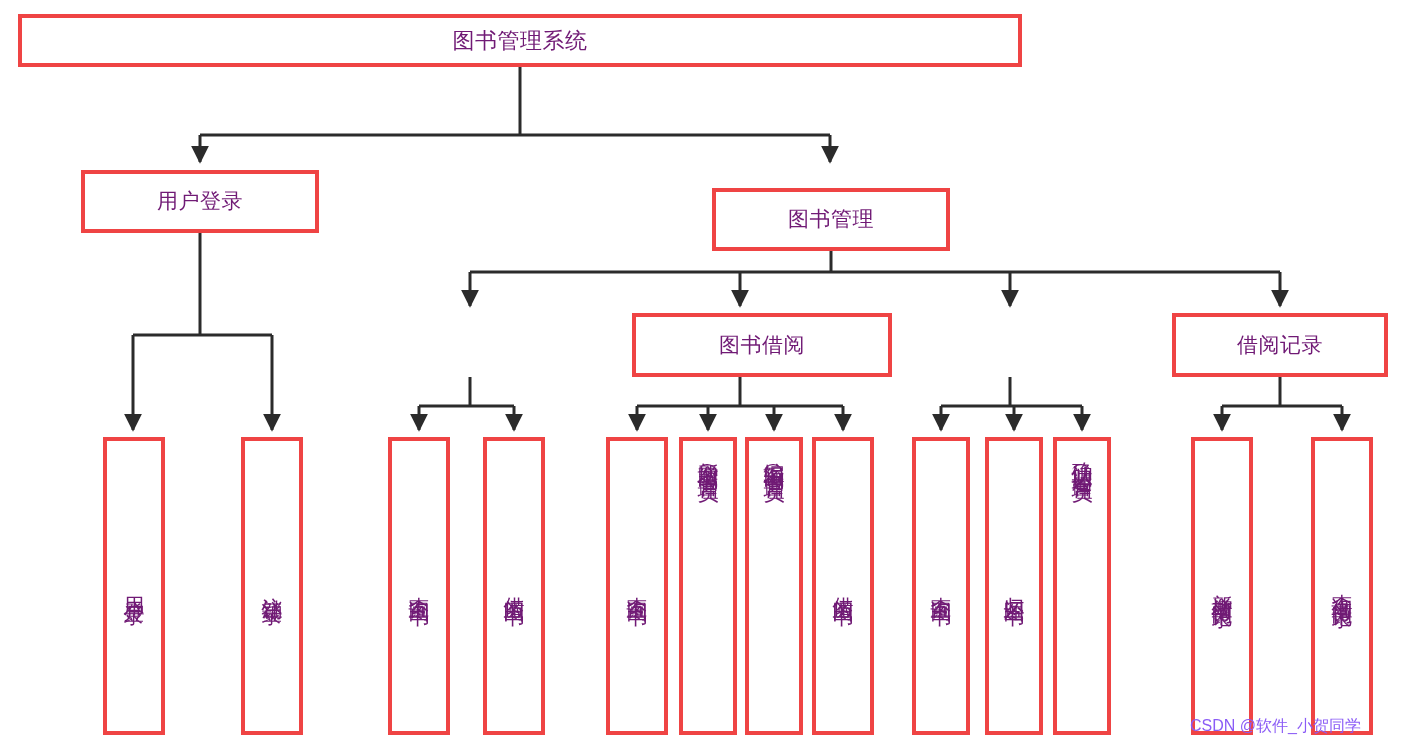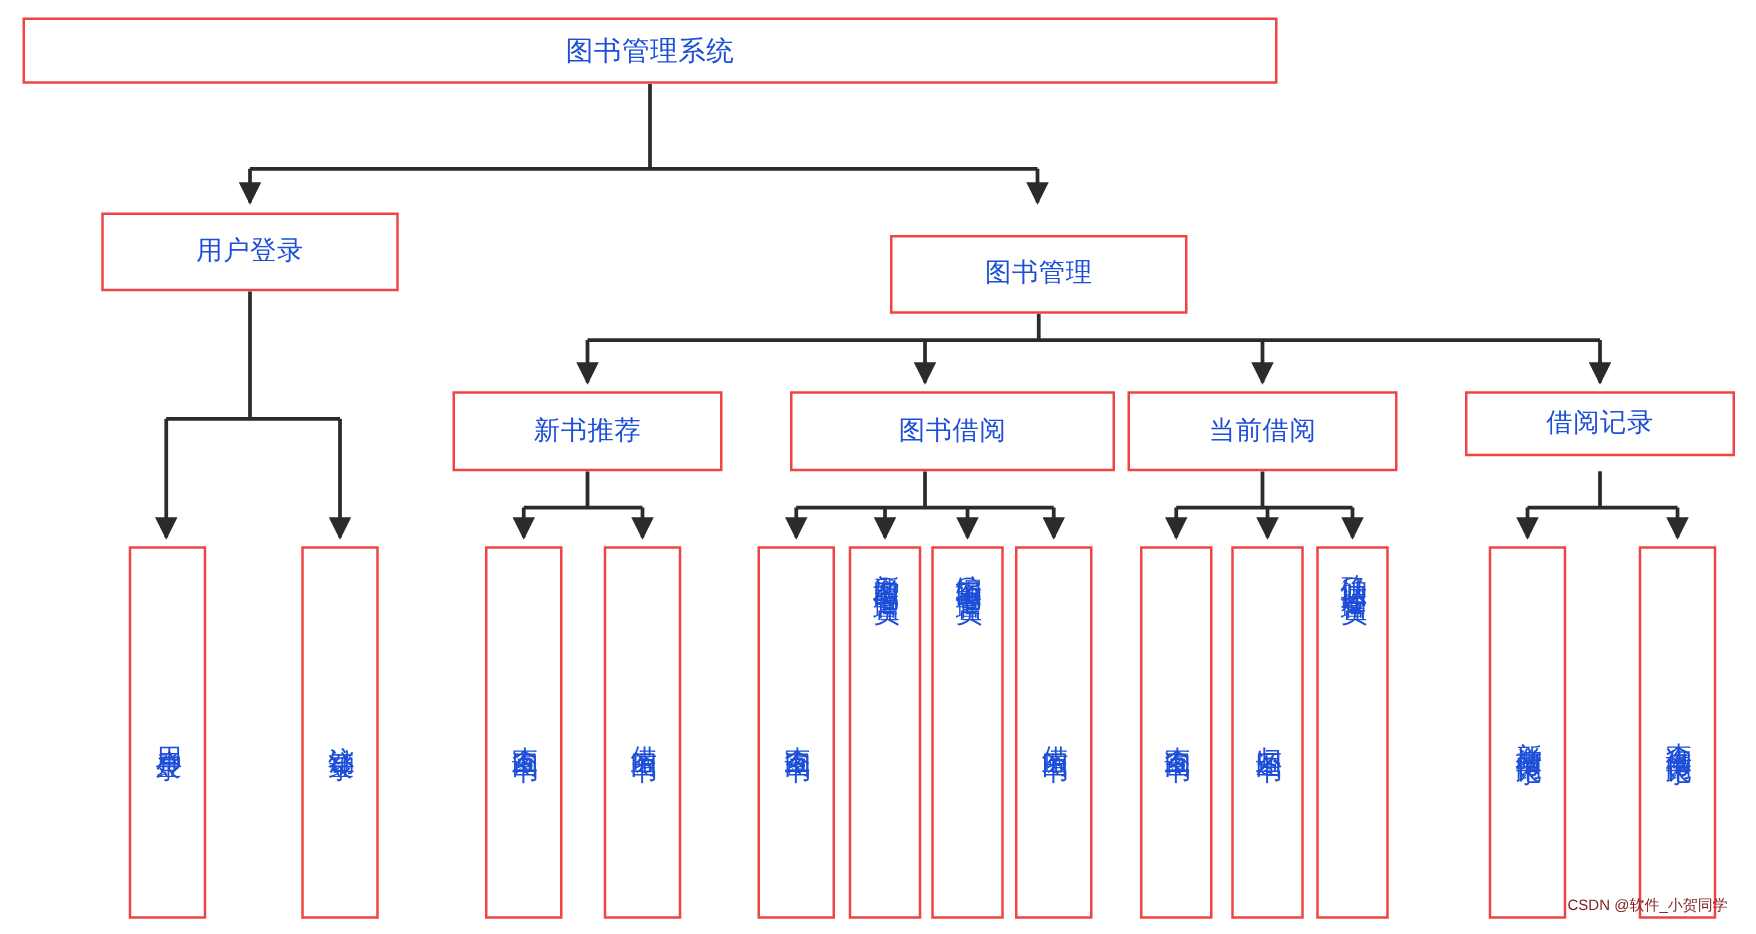--- a/index.html
+++ b/index.html
@@ -22,26 +22,26 @@
     position: absolute;
     left: 0;
     top: 0;
     width: 1405px;
     height: 747px;
     pointer-events: none;
   }
   .node {
     position: absolute;
     box-sizing: border-box;
-    border: 2px solid #ef4444;
+    border: 4px solid #ef4444;
     background: #ffffff;
     display: flex;
     align-items: center;
     justify-content: center;
-    color: #1d4ed8;
+    color: #701a75;
     z-index: 2;
   }
   .node .label {
     display: block;
     text-align: center;
     line-height: 1.18;
     letter-spacing: 0.5px;
     white-space: pre;
   }
   
@@ -66,24 +66,24 @@
     letter-spacing: 3px;
     text-align: center;
     white-space: pre;
   }
   .node.vert.short {
     align-items: center;
     padding-top: 0;
   }
   .watermark {
     position: absolute;
-    left: 1254px;
+    left: 1190px;
     top: 716px;
-    font-size: 12px;
-    color: #7f1d1d;
+    font-size: 16px;
+    color: #8b5cf6;
     white-space: nowrap;
     z-index: 5;
   }
 </style>
 </head>
 <body>
 
 <div id="canvas">
 
   <svg id="wires" viewBox="0 0 1405 747" preserveAspectRatio="none" aria-hidden="true">
@@ -140,30 +140,24 @@
     <span class="label">图书管理系统</span>
   </div>
 
   <div class="node horiz" style="left:81px; top:170px; width:238px; height:63px;">
     <span class="label">用户登录</span>
   </div>
   <div class="node horiz" style="left:712px; top:170px; width:238px; height:63px;margin-top:18px;">
     <span class="label">图书管理</span>
   </div>
 
-  <div class="node horiz" style="left:362px; top:313px; width:216px; height:64px;">
-    <span class="label">新书推荐</span>
-  </div>
   <div class="node horiz" style="left:632px; top:313px; width:260px; height:64px;">
     <span class="label">图书借阅</span>
   </div>
-  <div class="node horiz" style="left:902px; top:313px; width:216px; height:64px;">
-    <span class="label">当前借阅</span>
-  </div>
-  <div class="node horiz" style="left:1172px; top:313px; width:216px; height:52px;">
+  <div class="node horiz" style="left:1172px; top:313px; width:216px; height:64px;">
     <span class="label">借阅记录</span>
   </div>
 
   <div class="node vert short" style="left:103px; top:437px; width:62px; height:298px;">
     <span class="label">用户登录</span>
   </div>
   <div class="node vert short" style="left:241px; top:437px; width:62px; height:298px;">
     <span class="label">注销登录</span>
   </div>
   <div class="node vert short" style="left:388px; top:437px; width:62px; height:298px;">

